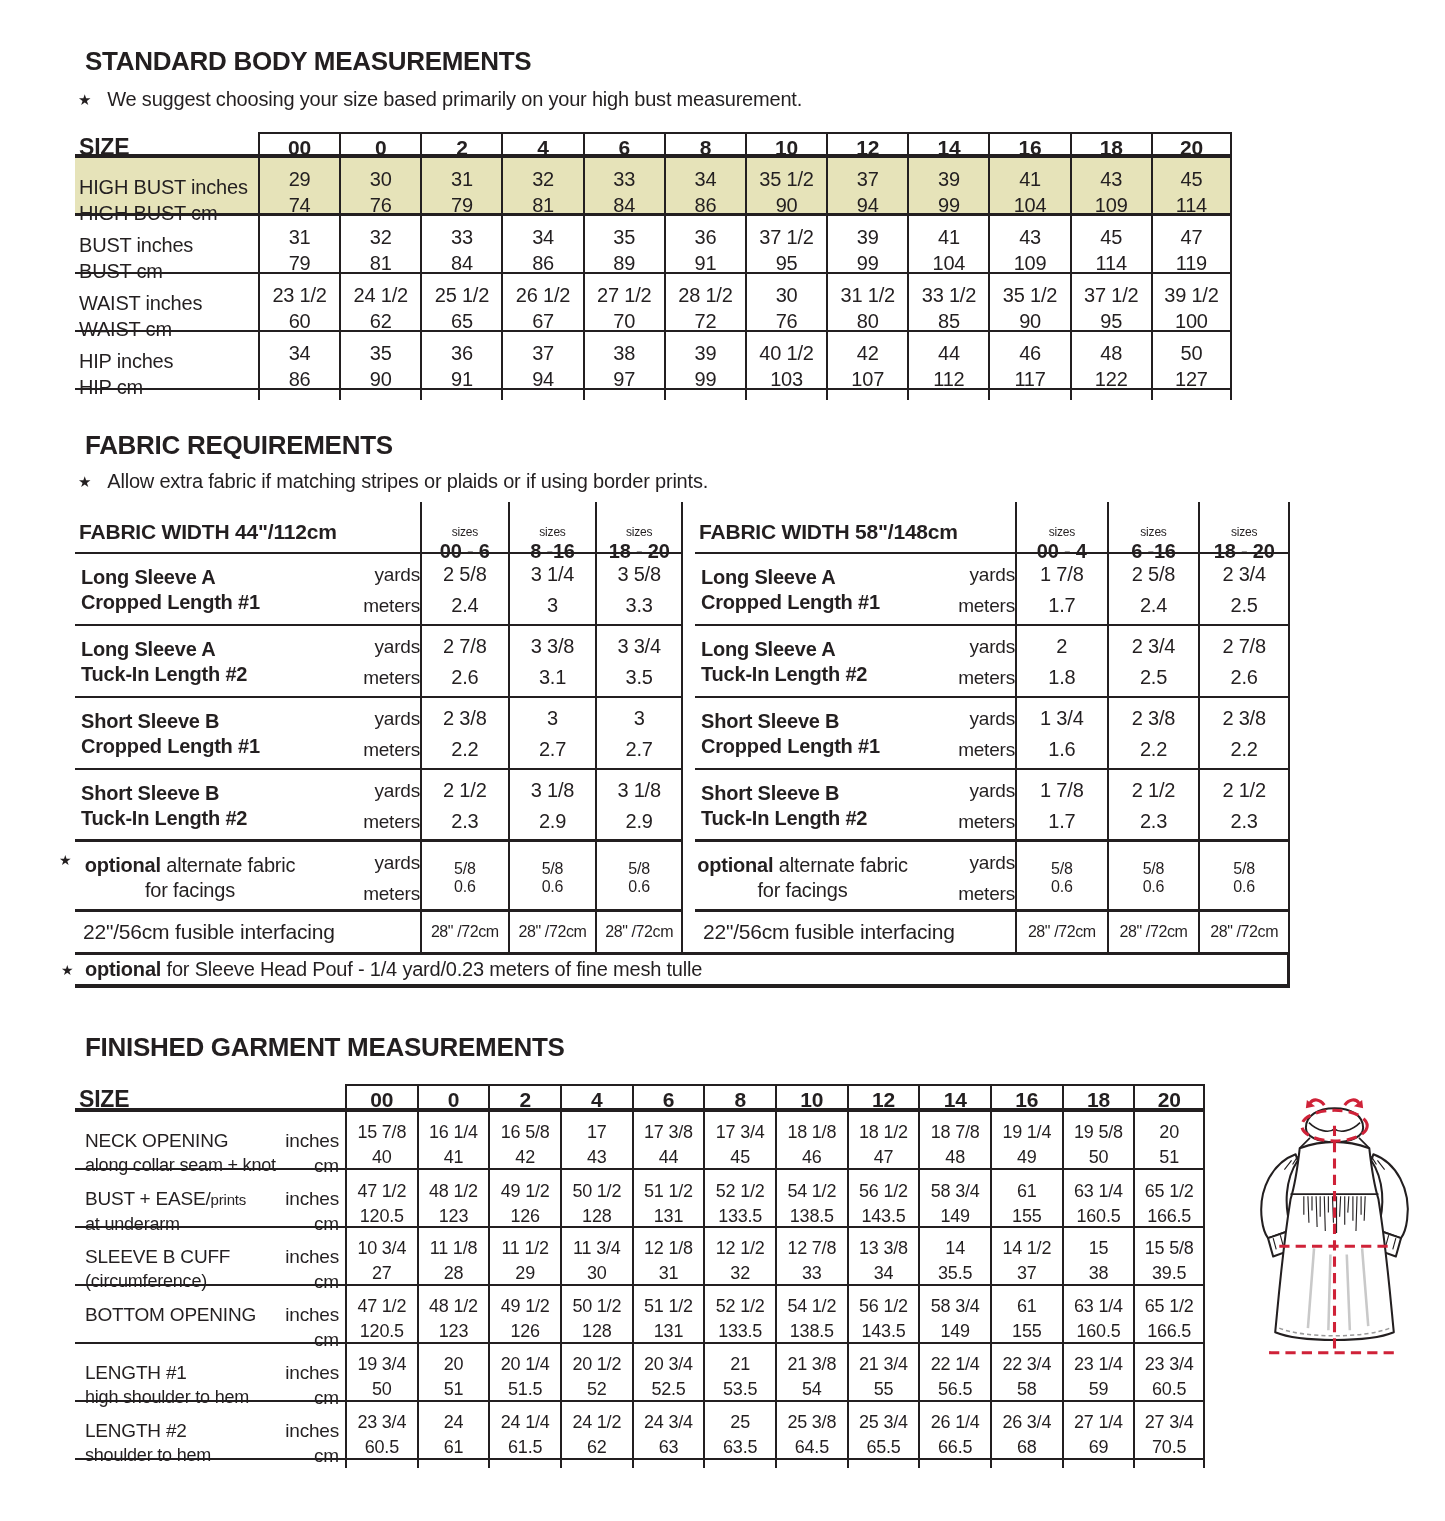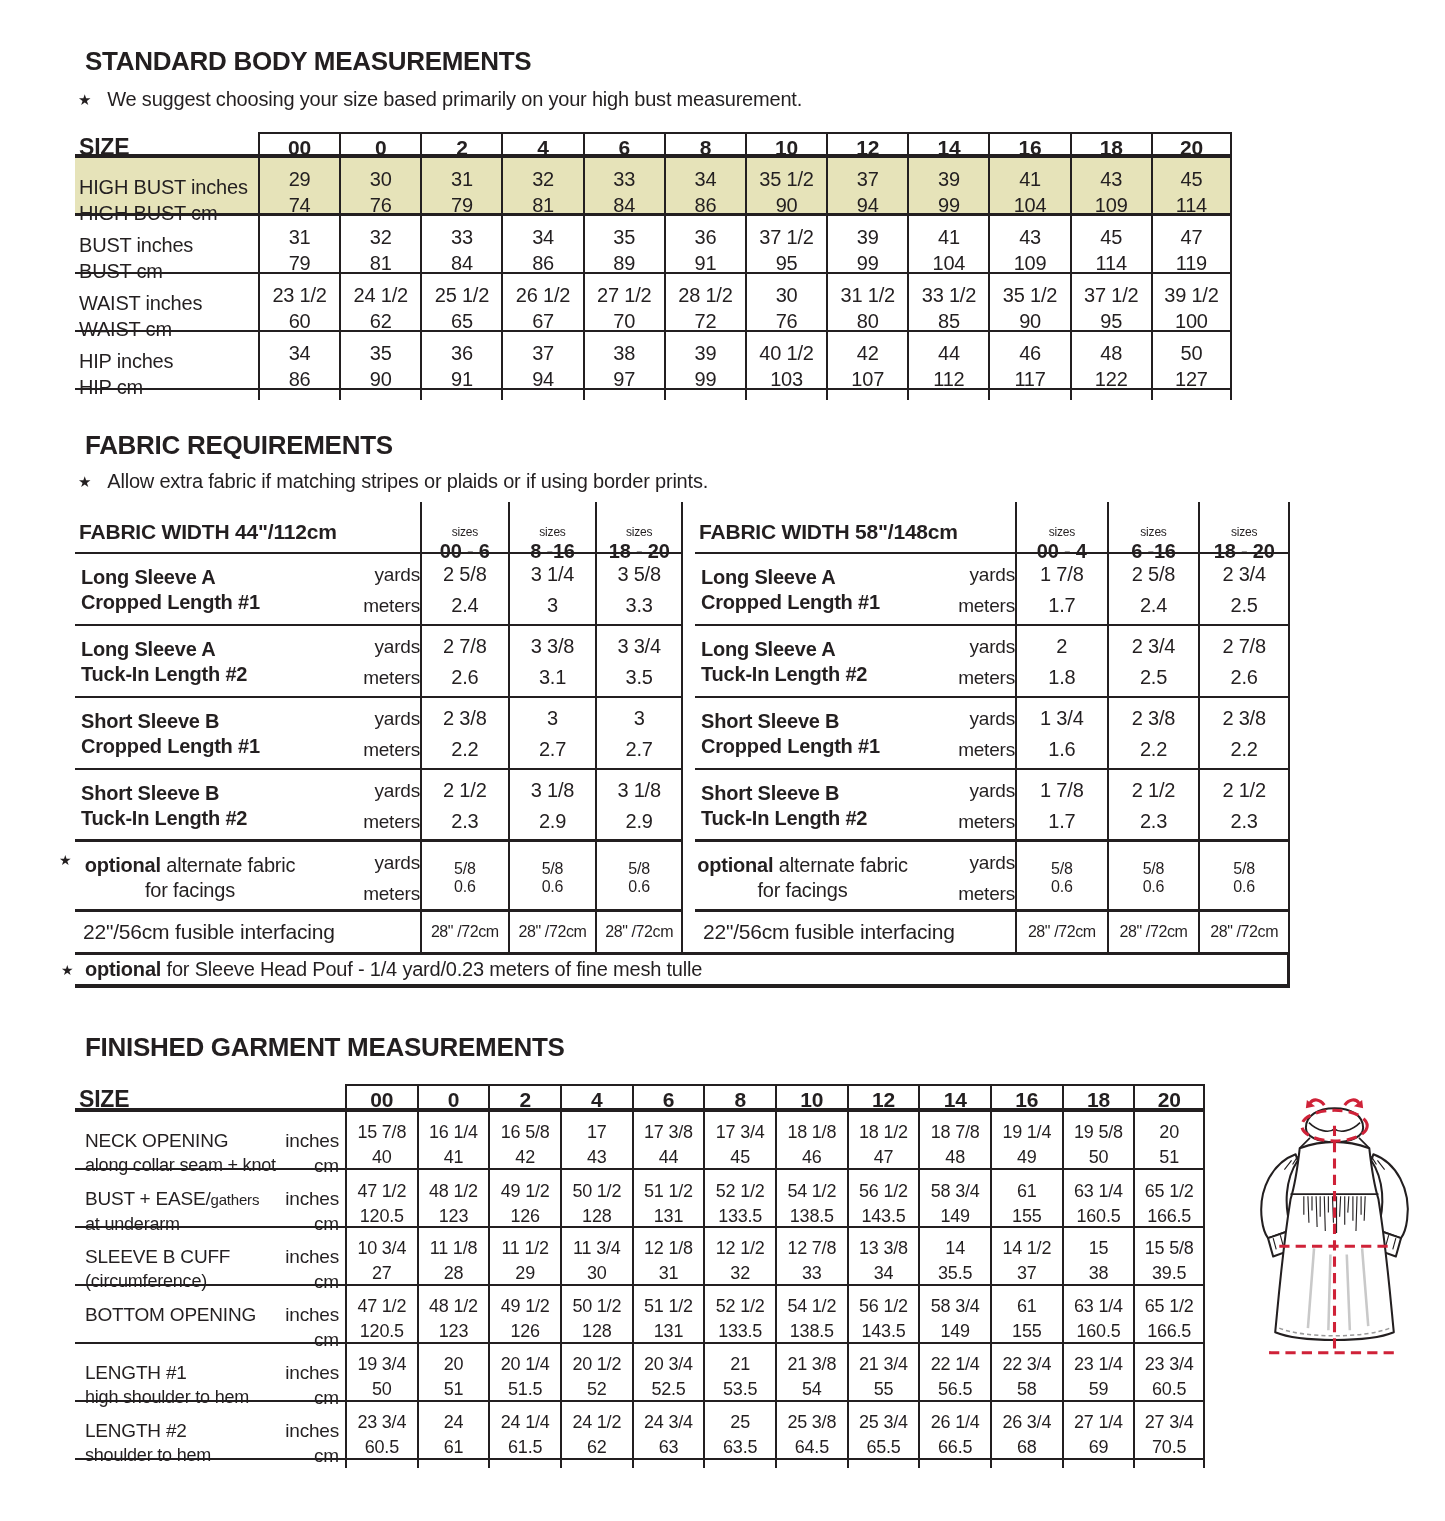--- a/index.html
+++ b/index.html
@@ -694,21 +694,21 @@
         </div>
         <div class="cell v">
           <div class="vl">20</div>
           <div class="vl">51</div>
         </div>
       </div>
       <div class="row r13b dr">
         <div class="cell lbl">
           <div class="lblwrap">
             <div class="lbls">
-              <div class="m1">BUST + EASE/<span class="small">gathers</span></div>
+              <div class="m1">BUST + EASE/<span class="small">prints</span></div>
               <div class="m2">at underarm</div>
             </div>
             <div class="units">
               <div>inches</div>
               <div>cm</div>
             </div>
           </div>
         </div>
         <div class="cell v">
           <div class="vl">47 1/2</div>

